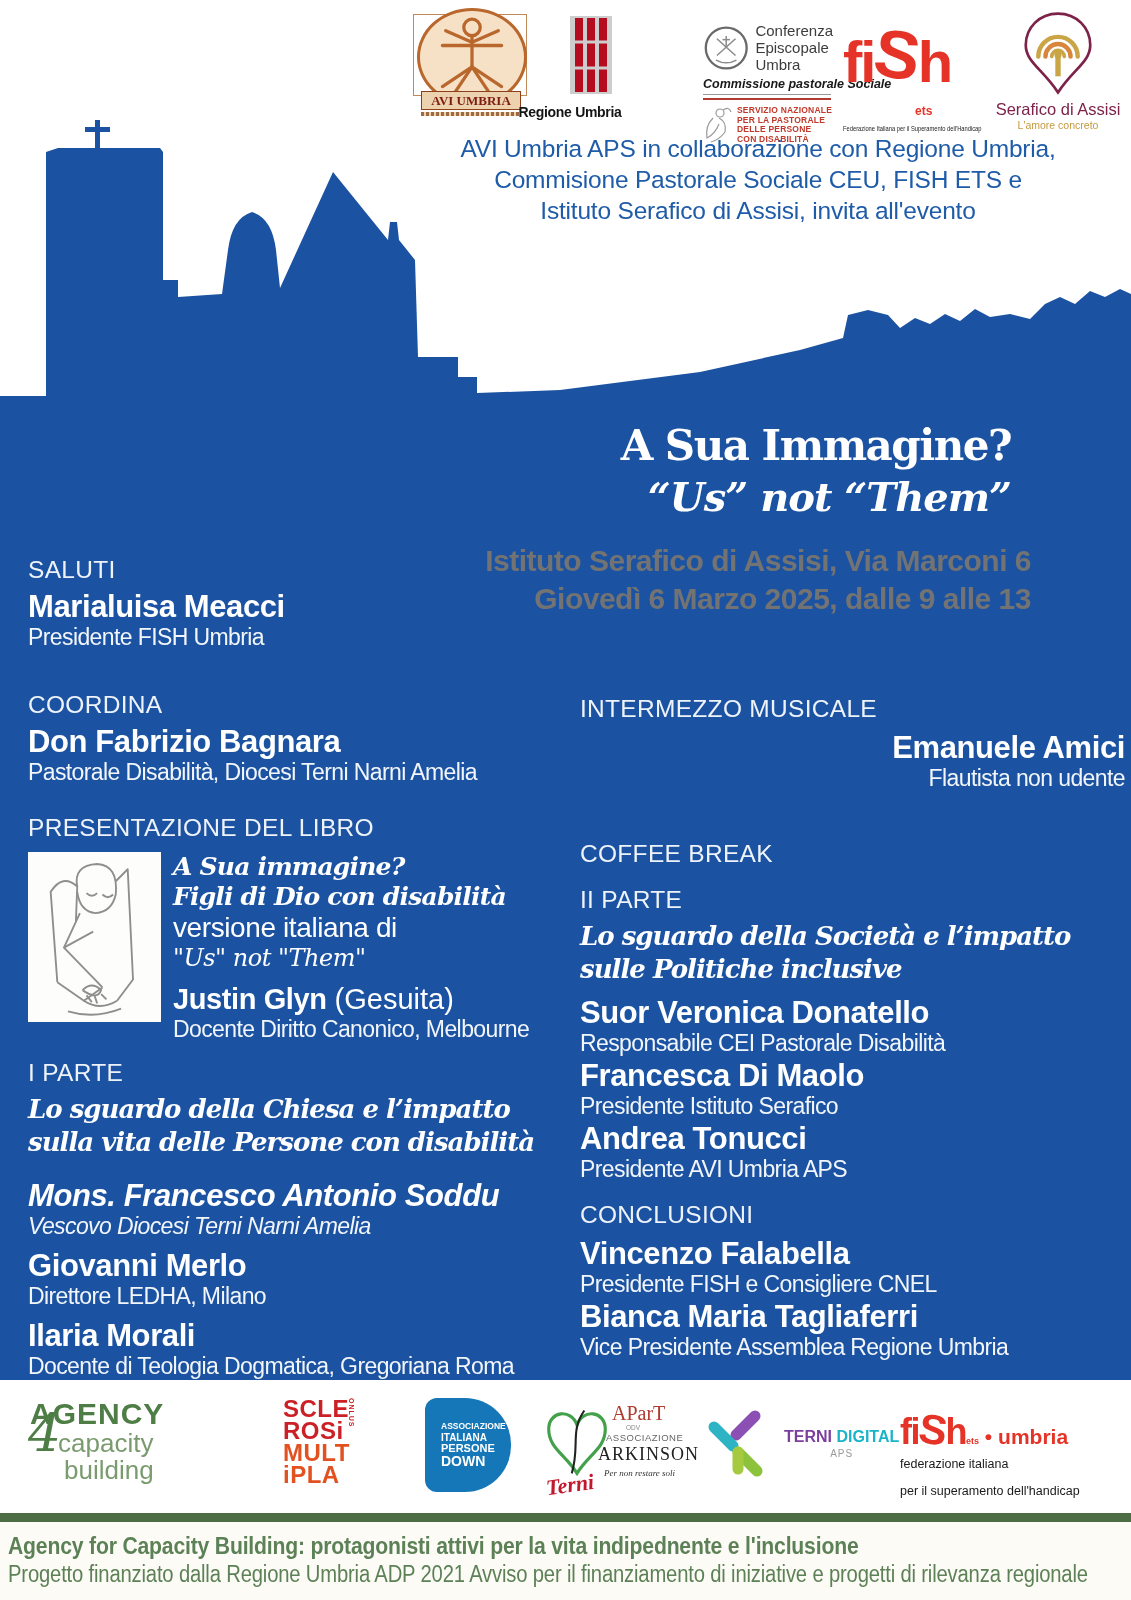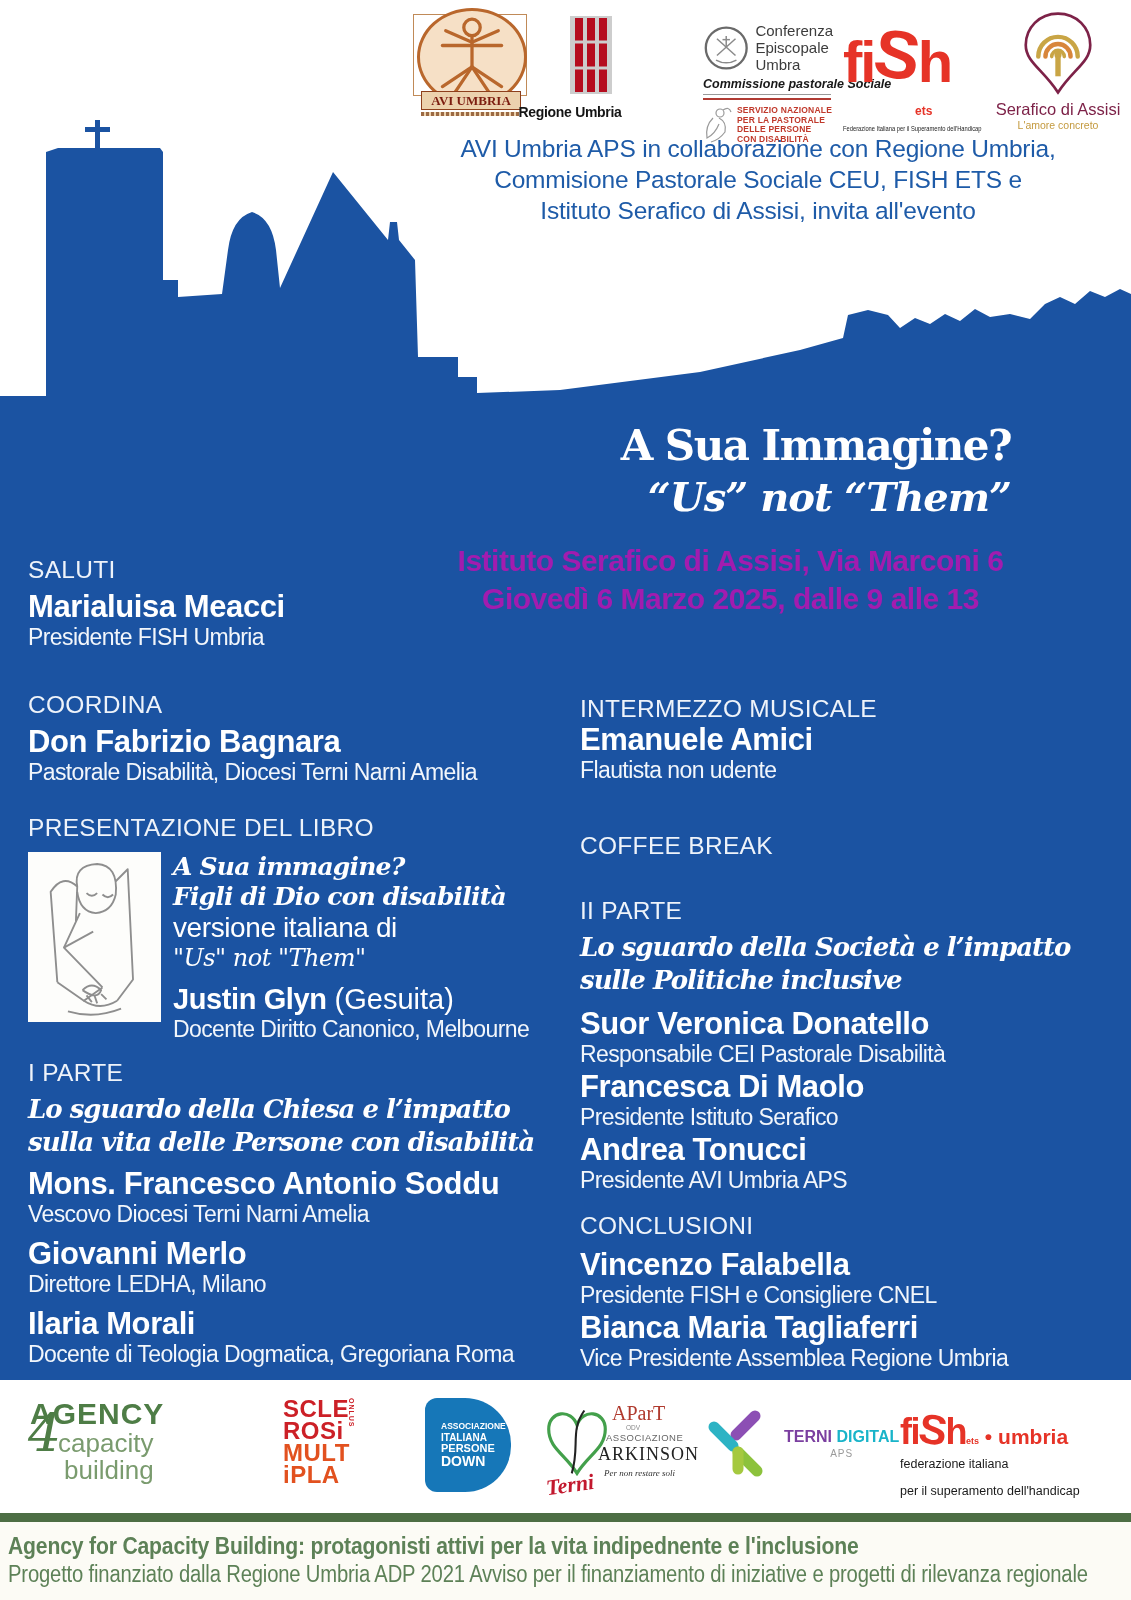--- a/index.html
+++ b/index.html
@@ -40,21 +40,21 @@
   .serafico-tag{font-size:10.5px;color:#c49a3f;}
 
   
   .intro{left:400px;right:15px;top:133px;text-align:center;color:#1e5ba8;font-size:24.5px;
          font-weight:400;line-height:31px;letter-spacing:-0.2px;}
 
   
   .title-block{right:120px;top:420px;text-align:right;color:#fff;font-family:"DejaVu Serif",serif;}
   .title-l1{font-size:42px;font-weight:700;letter-spacing:-1.5px;line-height:52px;white-space:nowrap;}
   .title-l2{font-size:40px;font-weight:700;font-style:italic;letter-spacing:-1px;line-height:50px;white-space:nowrap;}
-  .info-block{left:430px;right:100px;top:542px;text-align:center;color:#a21caf;}
+  .info-block{left:430px;right:100px;top:542px;text-align:right;color:#737373;}
   .info-line{font-size:30px;font-weight:700;letter-spacing:-0.5px;line-height:38px;white-space:nowrap;}
 
   
   .col-left{left:28px;top:556px;width:512px;color:#fff;}
   .col-right{left:580px;top:695px;width:545px;color:#fff;}
   .sec-label{font-size:24.5px;font-weight:400;color:#eef3fa;letter-spacing:0.3px;line-height:28px;white-space:nowrap;}
   .person-name{font-size:31px;font-weight:700;line-height:34px;letter-spacing:-0.4px;white-space:nowrap;}
   .person-role{font-size:23px;font-weight:400;color:#f2f6fb;line-height:27px;letter-spacing:-0.6px;white-space:nowrap;}
   .serif-title{font-family:"DejaVu Serif",serif;font-style:italic;font-weight:700;font-size:26px;
                letter-spacing:-1px;line-height:33px;white-space:nowrap;}
@@ -283,44 +283,44 @@
         <div class="book-author"><b>Justin Glyn</b><span> (Gesuita)</span></div>
         <div class="person-role">Docente Diritto Canonico, Melbourne</div>
       </div>
     </div>
 
     <div class="sec-label" style="margin-top:16px;">I PARTE</div>
     <div class="serif-title" style="margin-top:6px;">
       <div>Lo sguardo della Chiesa e l’impatto</div>
       <div>sulla vita delle Persone con disabilità</div>
     </div>
-    <div style="margin-top:8px;">
+    <div style="margin-top:20px;font-style:italic;">
       <div class="person-name">Mons. Francesco Antonio Soddu</div>
       <div class="person-role">Vescovo Diocesi Terni Narni Amelia</div>
     </div>
     <div style="margin-top:9px;">
       <div class="person-name">Giovanni Merlo</div>
       <div class="person-role">Direttore LEDHA, Milano</div>
     </div>
     <div style="margin-top:9px;">
       <div class="person-name">Ilaria Morali</div>
       <div class="person-role">Docente di Teologia Dogmatica, Gregoriana Roma</div>
     </div>
   </div>
 
   <div class="abs col-right">
     <div class="sec-label">INTERMEZZO MUSICALE</div>
-    <div style="">
+    <div style="margin-top:8px;text-align:right;">
       <div class="person-name">Emanuele Amici</div>
       <div class="person-role">Flautista non udente</div>
     </div>
 
     <div class="sec-label" style="margin-top:48px;">COFFEE BREAK</div>
 
-    <div class="sec-label" style="margin-top:37px;">II PARTE</div>
+    <div class="sec-label" style="margin-top:18px;">II PARTE</div>
     <div class="serif-title" style="margin-top:6px;">
       <div>Lo sguardo della Società e l’impatto</div>
       <div>sulle Politiche inclusive</div>
     </div>
     <div style="margin-top:10px;">
       <div class="person-name">Suor Veronica Donatello</div>
       <div class="person-role">Responsabile CEI Pastorale Disabilità</div>
     </div>
     <div style="margin-top:2px;">
       <div class="person-name">Francesca Di Maolo</div>

